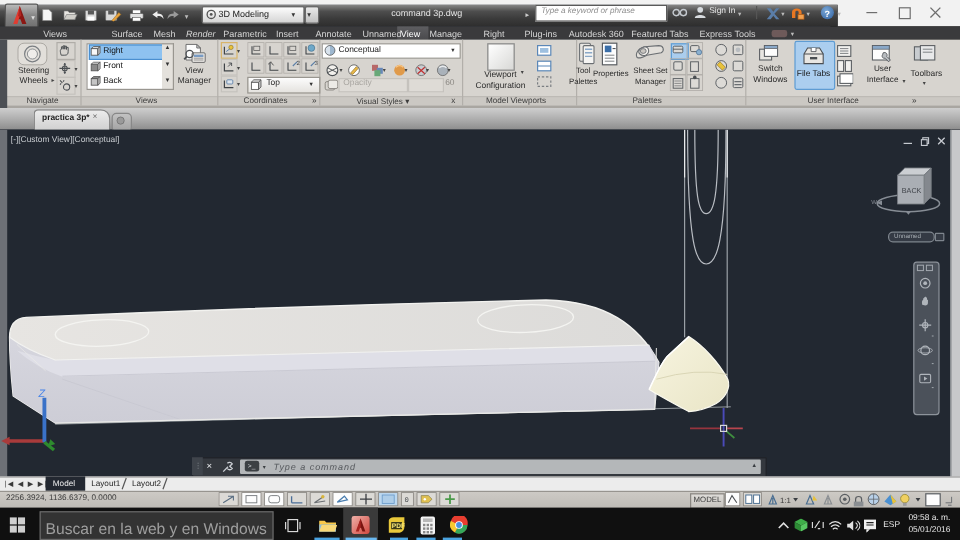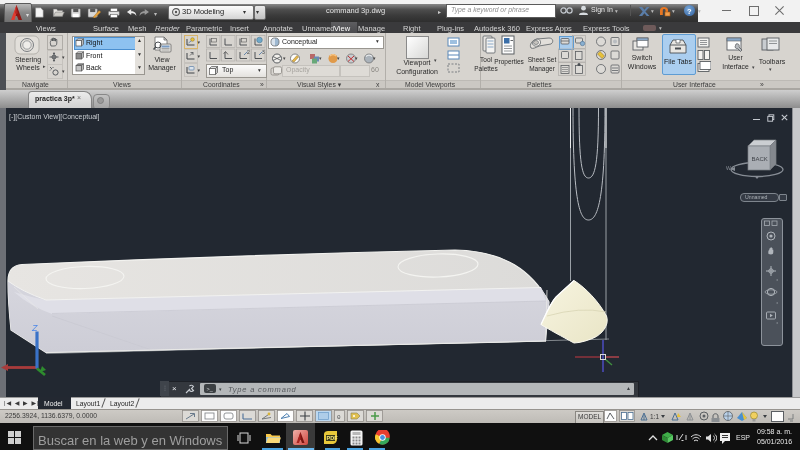--- a/index.html
+++ b/index.html
@@ -105,21 +105,21 @@
 <span style="position:absolute;left:155px;font-style:italic;">Render</span>
 <span style="position:absolute;left:186px;">Parametric</span>
 <span style="position:absolute;left:230px;">Insert</span>
 <span style="position:absolute;left:263px;">Annotate</span>
 <span style="position:absolute;left:302px;">Unnamed</span>
 <span style="position:absolute;left:334px;color:#fff;">View</span>
 <span style="position:absolute;left:358px;">Manage</span>
 <span style="position:absolute;left:403px;">Right</span>
 <span style="position:absolute;left:437px;">Plug-ins</span>
 <span style="position:absolute;left:474px;text-align:right;">Autodesk 360</span>
-<span style="position:absolute;left:526px;">Express Apps</span>
+<span style="position:absolute;left:526px;">Featured Tabs</span>
 <span style="position:absolute;left:583px;">Express Tools</span>
 </div>
 <div class="ab" style="left:643px;top:25px;width:13px;height:6px;background:#6e5a5a;border-radius:2px;"></div>
 <div class="ab tx" style="left:659px;top:25px;color:#bbb;font-size:5.5px;">▾</div>
 
 <div class="ab" style="left:0;top:33px;width:800px;height:47px;background:#d7d4cf;"></div>
 <div class="ab" style="left:0;top:80px;width:800px;height:8px;background:#cbc8c3;border-top:1px solid #bdbab5;"></div>
 <div class="ab" style="left:0;top:88px;width:800px;height:2px;background:#a9a6a1;"></div>
 
 <div class="ab" style="left:0;top:33px;width:6px;height:57px;background:#4c4f54;"></div>

